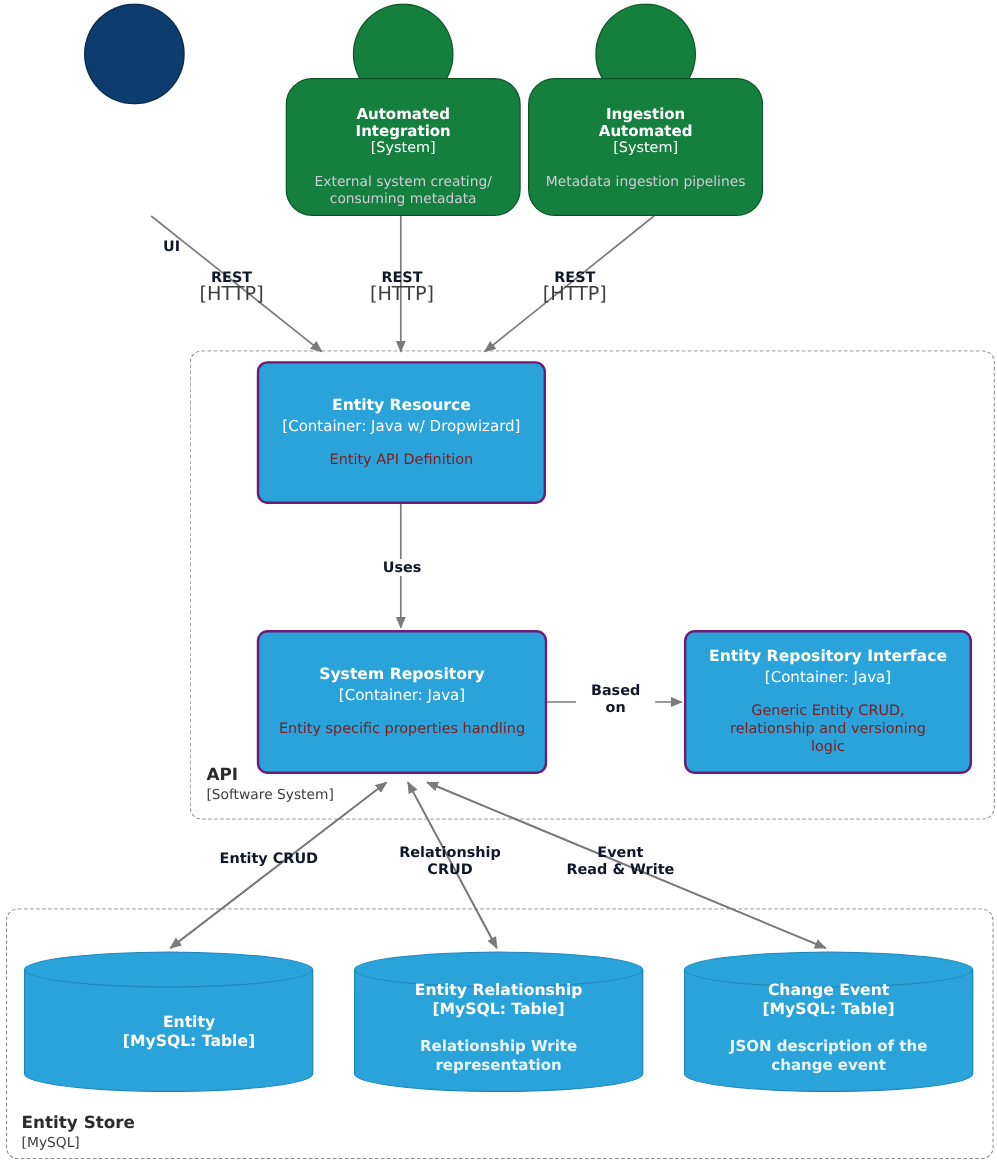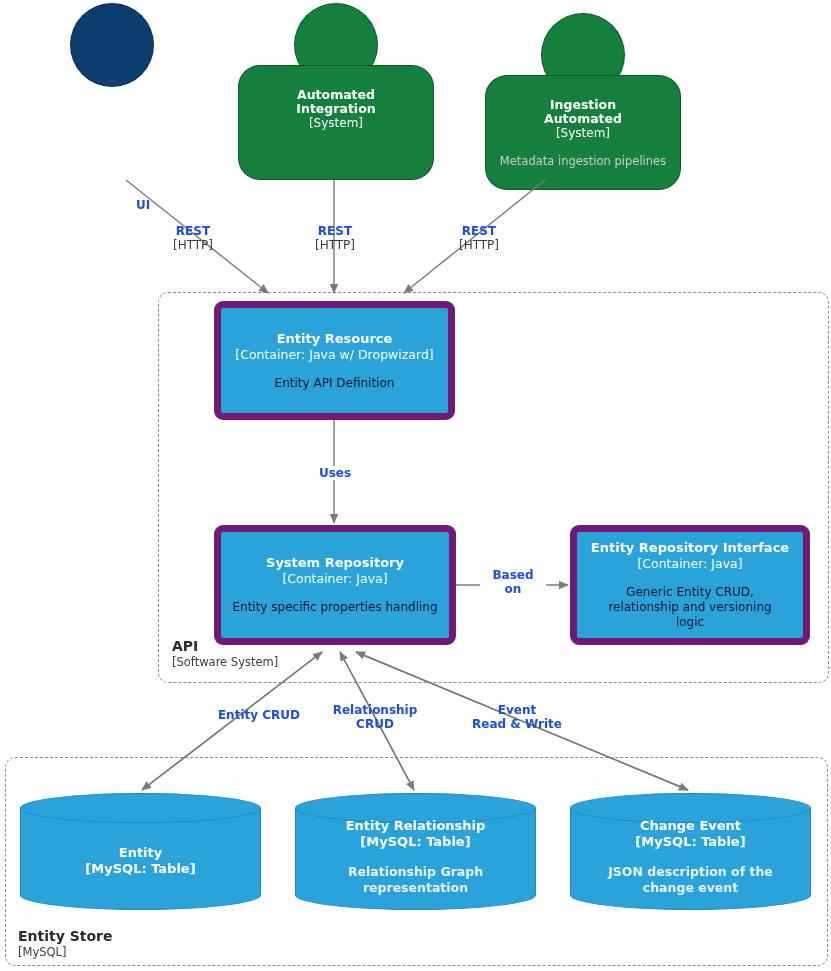--- a/index.html
+++ b/index.html
@@ -15,26 +15,26 @@
                text-align:center;overflow:hidden;}
   .actor .body .ttl{font-weight:bold;font-size:12.5px;color:#ffffff;line-height:14px;margin-top:22px;}
   .actor .body .tech{font-size:12px;color:#ffffff;line-height:15px;font-weight:normal;}
   .actor .body .desc{font-size:11.5px;line-height:14px;margin-top:13px;padding:0 10px;}
   .person{background:#0D3D6E;}
   .person .desc{color:#c9d6e4;}
   .sys{background:#15803d;}
   .sys .desc{color:#cfcbd6;}
 
   
-  .cbox{position:absolute;background:#2AA3DB;border:7px solid #701a75;border-radius:9px;
+  .cbox{position:absolute;background:#2AA3DB;border:2px solid #701a75;border-radius:9px;
         display:flex;flex-direction:column;align-items:center;justify-content:center;
         text-align:center;box-sizing:border-box;padding:6px 10px;}
   .cbox .ttl{font-weight:bold;font-size:13px;color:#fff;line-height:16px;}
   .cbox .tech{font-size:12.5px;color:#ffffff;line-height:16px;}
-  .cbox .desc{font-size:12px;color:#0f172a;line-height:15px;margin-top:13px;}
+  .cbox .desc{font-size:12px;color:#7f1d1d;line-height:15px;margin-top:13px;}
 
   
   .db{position:absolute;}
   .db .cyl-top{position:absolute;left:0;top:0;width:100%;height:30px;border-radius:50%/50%;
      background:#2AA3DB;border:1px solid #1f88ba;box-sizing:border-box;z-index:3;}
   .db .cyl-mid{position:absolute;left:0;width:100%;background:#2AA3DB;
      border-left:1px solid #1f88ba;border-right:1px solid #1f88ba;box-sizing:border-box;z-index:2;}
   .db .cyl-bot{position:absolute;left:0;width:100%;height:30px;border-radius:50%/50%;
      background:#2AA3DB;border:1px solid #1f88ba;box-sizing:border-box;z-index:1;}
   .db .dbtext{position:absolute;left:0;width:100%;z-index:4;text-align:center;
@@ -44,22 +44,22 @@
   .db .desc{font-weight:bold;font-size:12.5px;color:#e8f4fb;line-height:16px;margin-top:14px;padding:0 12px;}
 
   
   .boundary{position:absolute;border:1.5px dashed #8a8a8a;border-radius:10px;background:transparent;}
   .blabel{position:absolute;}
   .blabel .bn{font-weight:bold;font-size:14px;color:#2b2b2b;line-height:17px;}
   .blabel .bt{font-size:11.5px;color:#3d3d3d;line-height:14px;}
 
   
   .elabel{position:absolute;text-align:center;line-height:14px;}
-  .elabel .en{font-weight:bold;font-size:12px;color:#1d4ed8;}
-  .elabel .et{font-size:12px;color:#3d3d3d;}
+  .elabel .en{font-weight:bold;font-size:12px;color:#0f172a;}
+  .elabel .et{font-size:16px;color:#3d3d3d;}
 
   svg.links{position:absolute;left:0;top:0;width:831px;height:971px;overflow:visible;
             pointer-events:none;z-index:1;}
   .ln{stroke:#7a7a7a;stroke-width:1.4px;fill:none;}
   .arrowhead{fill:#7a7a7a;}
   .layerTop{z-index:5;}
 </style>
 </head>
 <body>
 
@@ -95,24 +95,25 @@
   <div class="actor" style="left:13px;top:0px;width:198px;height:180px;">
     <div class="head person" style="left:57px;top:3px;width:82px;height:82px;"></div>
   </div>
 
   <div class="actor" style="left:238px;top:0px;width:194px;height:180px;">
     <div class="head sys" style="left:56px;top:3px;width:82px;height:82px;"></div>
     <div class="body sys" style="left:0px;top:65px;width:194px;height:113px;">
       <div class="ttl">Automated</div>
       <div class="ttl" style="margin-top:0;">Integration</div>
       <div class="tech">[System]</div>
-    </div>
-  </div>
-
-  <div class="actor" style="left:485px;top:0px;width:194px;height:191px;margin-top:10px;">
+      <div class="desc">External system creating/ consuming metadata</div>
+    </div>
+  </div>
+
+  <div class="actor" style="left:440px;top:0px;width:194px;height:191px;">
     <div class="head sys" style="left:56px;top:3px;width:82px;height:82px;"></div>
     <div class="body sys" style="left:0px;top:65px;width:194px;height:113px;">
       <div class="ttl">Ingestion</div>
       <div class="ttl" style="margin-top:0;">Automated</div>
       <div class="tech">[System]</div>
       <div class="desc">Metadata ingestion pipelines</div>
     </div>
   </div>
 
   <div class="elabel layerTop" style="left:118px;top:198px;width:50px;">
@@ -160,21 +161,21 @@
     <div class="en">Based</div>
     <div class="en">on</div>
   </div>
 
   <div class="cbox" style="left:570px;top:525px;width:240px;height:120px;">
     <div class="ttl">Entity Repository Interface</div>
     <div class="tech">[Container: Java]</div>
     <div class="desc" style="padding:0 12px;">Generic Entity CRUD, relationship and versioning logic</div>
   </div>
 
-  <div class="elabel layerTop" style="left:180px;top:708px;width:120px;text-align:right;">
+  <div class="elabel layerTop" style="left:164px;top:708px;width:120px;">
     <div class="en">Entity CRUD</div>
   </div>
 
   <div class="elabel layerTop" style="left:320px;top:703px;width:110px;">
     <div class="en">Relationship</div>
     <div class="en">CRUD</div>
   </div>
 
   <div class="elabel layerTop" style="left:452px;top:703px;width:130px;">
     <div class="en">Event</div>
@@ -184,34 +185,34 @@
   <div class="boundary" style="left:5px;top:757px;width:821px;height:207px;"></div>
   <div class="blabel" style="left:18px;top:928px;">
     <div class="bn">Entity Store</div>
     <div class="bt">[MySQL]</div>
   </div>
 
   <div class="db" style="left:20px;top:793px;width:241px;height:117px;">
     <div class="cyl-bot" style="top:87px;"></div>
     <div class="cyl-mid" style="top:15px;height:87px;"></div>
     <div class="cyl-top"></div>
-    <div class="dbtext" style="top:26px;height:84px;">
+    <div class="dbtext" style="top:26px;height:84px;padding-left:17px;">
       <div class="ttl">Entity</div>
       <div class="tech">[MySQL: Table]</div>
     </div>
   </div>
 
   <div class="db" style="left:295px;top:793px;width:241px;height:117px;">
     <div class="cyl-bot" style="top:87px;"></div>
     <div class="cyl-mid" style="top:15px;height:87px;"></div>
     <div class="cyl-top"></div>
     <div class="dbtext" style="top:22px;height:84px;">
       <div class="ttl">Entity Relationship</div>
       <div class="tech">[MySQL: Table]</div>
-      <div class="desc">Relationship Graph representation</div>
+      <div class="desc">Relationship Write representation</div>
     </div>
   </div>
 
   <div class="db" style="left:570px;top:793px;width:241px;height:117px;">
     <div class="cyl-bot" style="top:87px;"></div>
     <div class="cyl-mid" style="top:15px;height:87px;"></div>
     <div class="cyl-top"></div>
     <div class="dbtext" style="top:22px;height:84px;">
       <div class="ttl">Change Event</div>
       <div class="tech">[MySQL: Table]</div>

